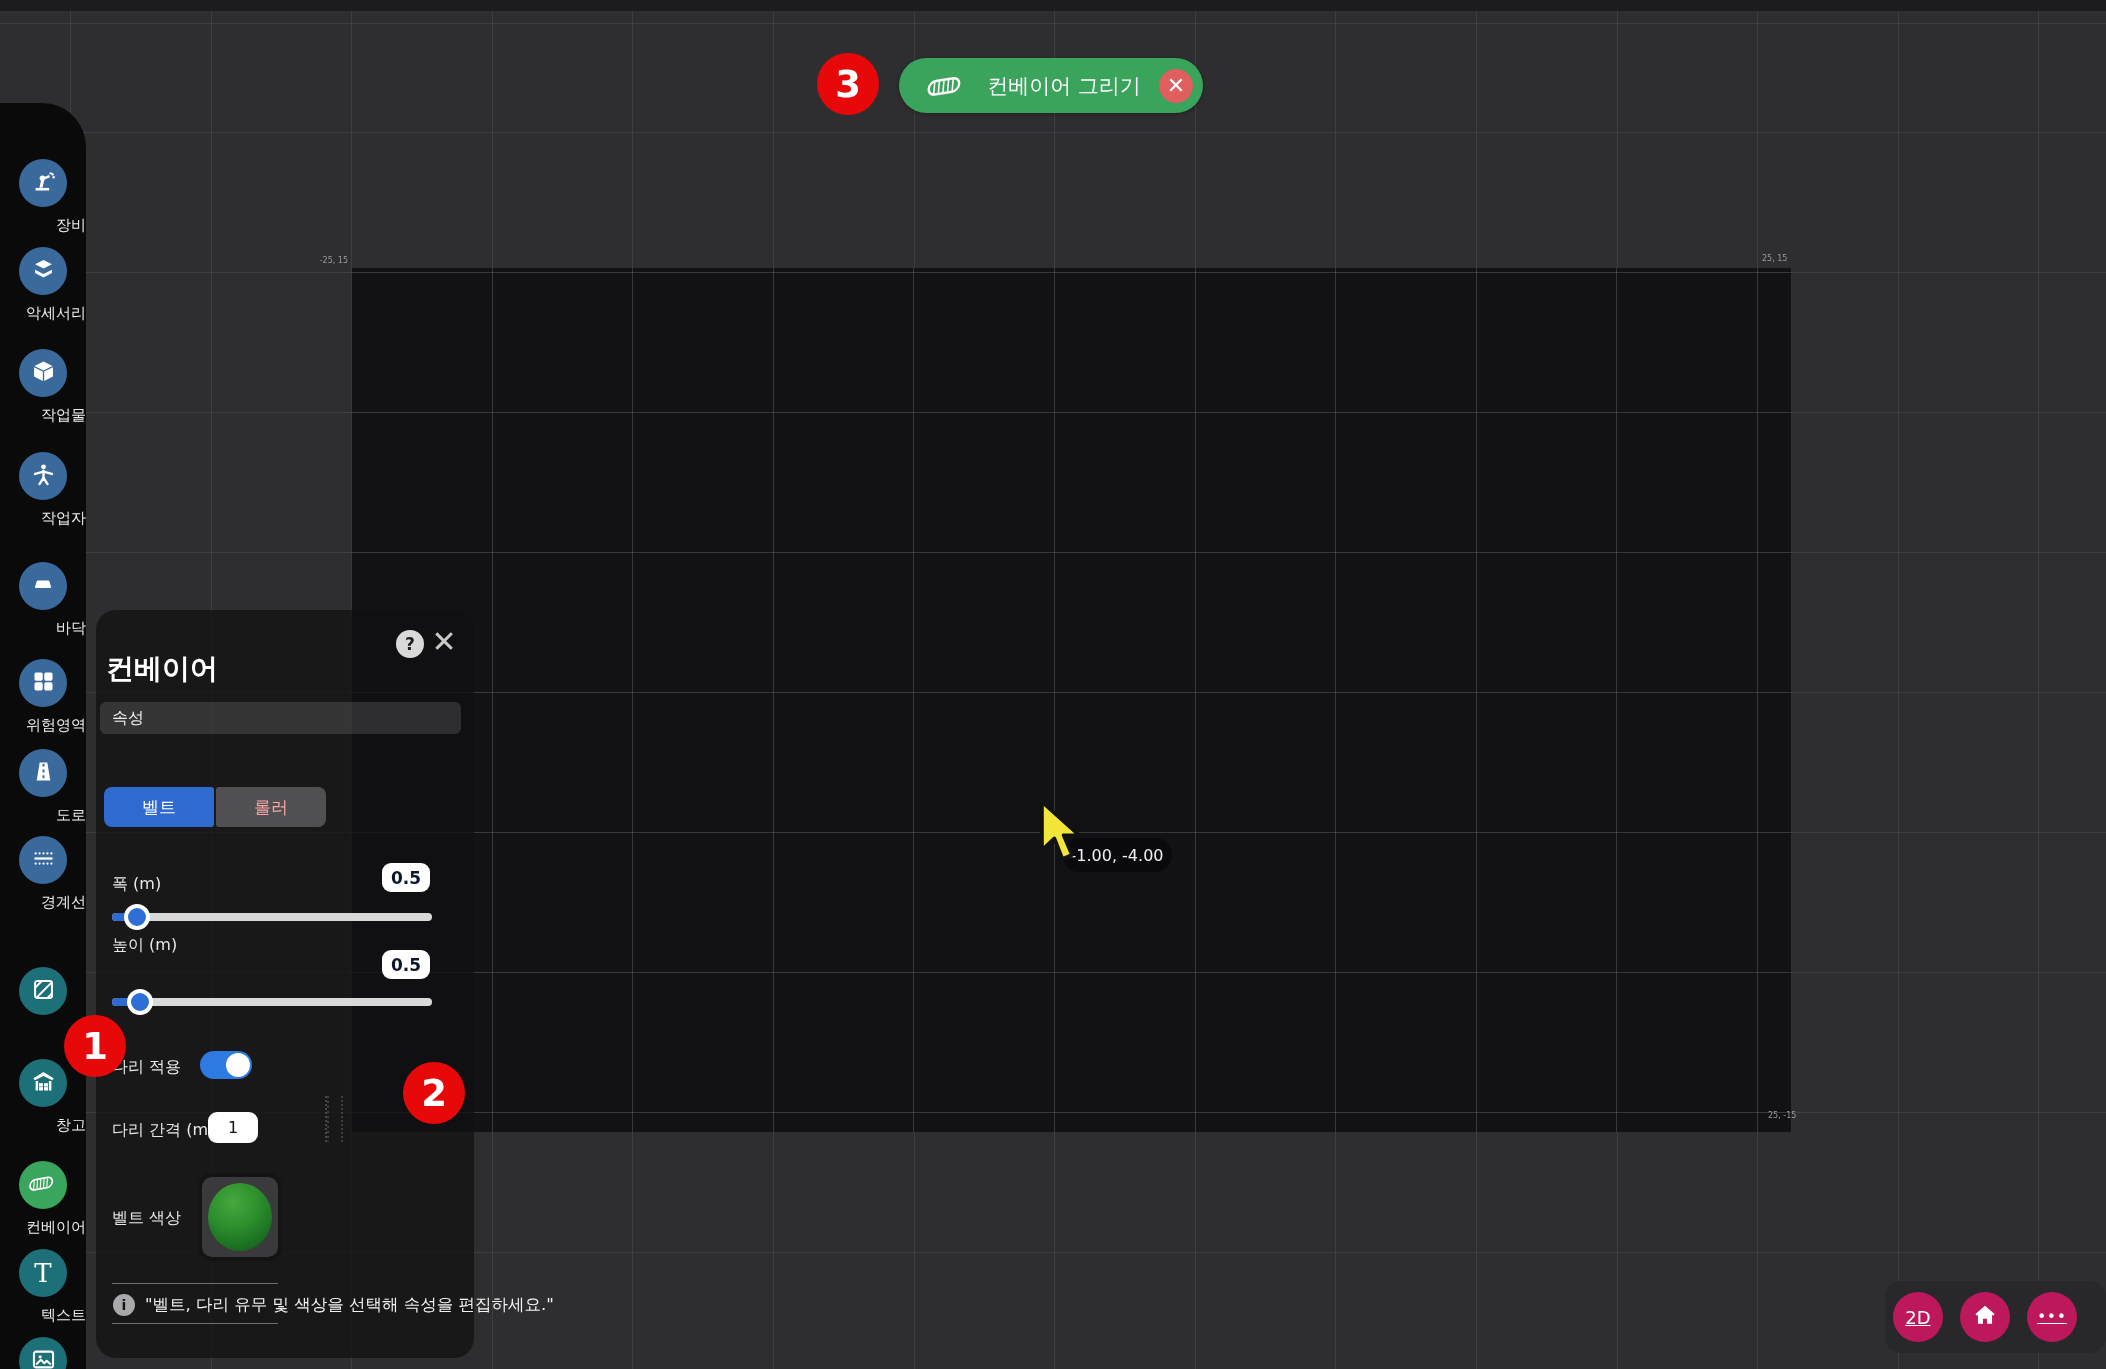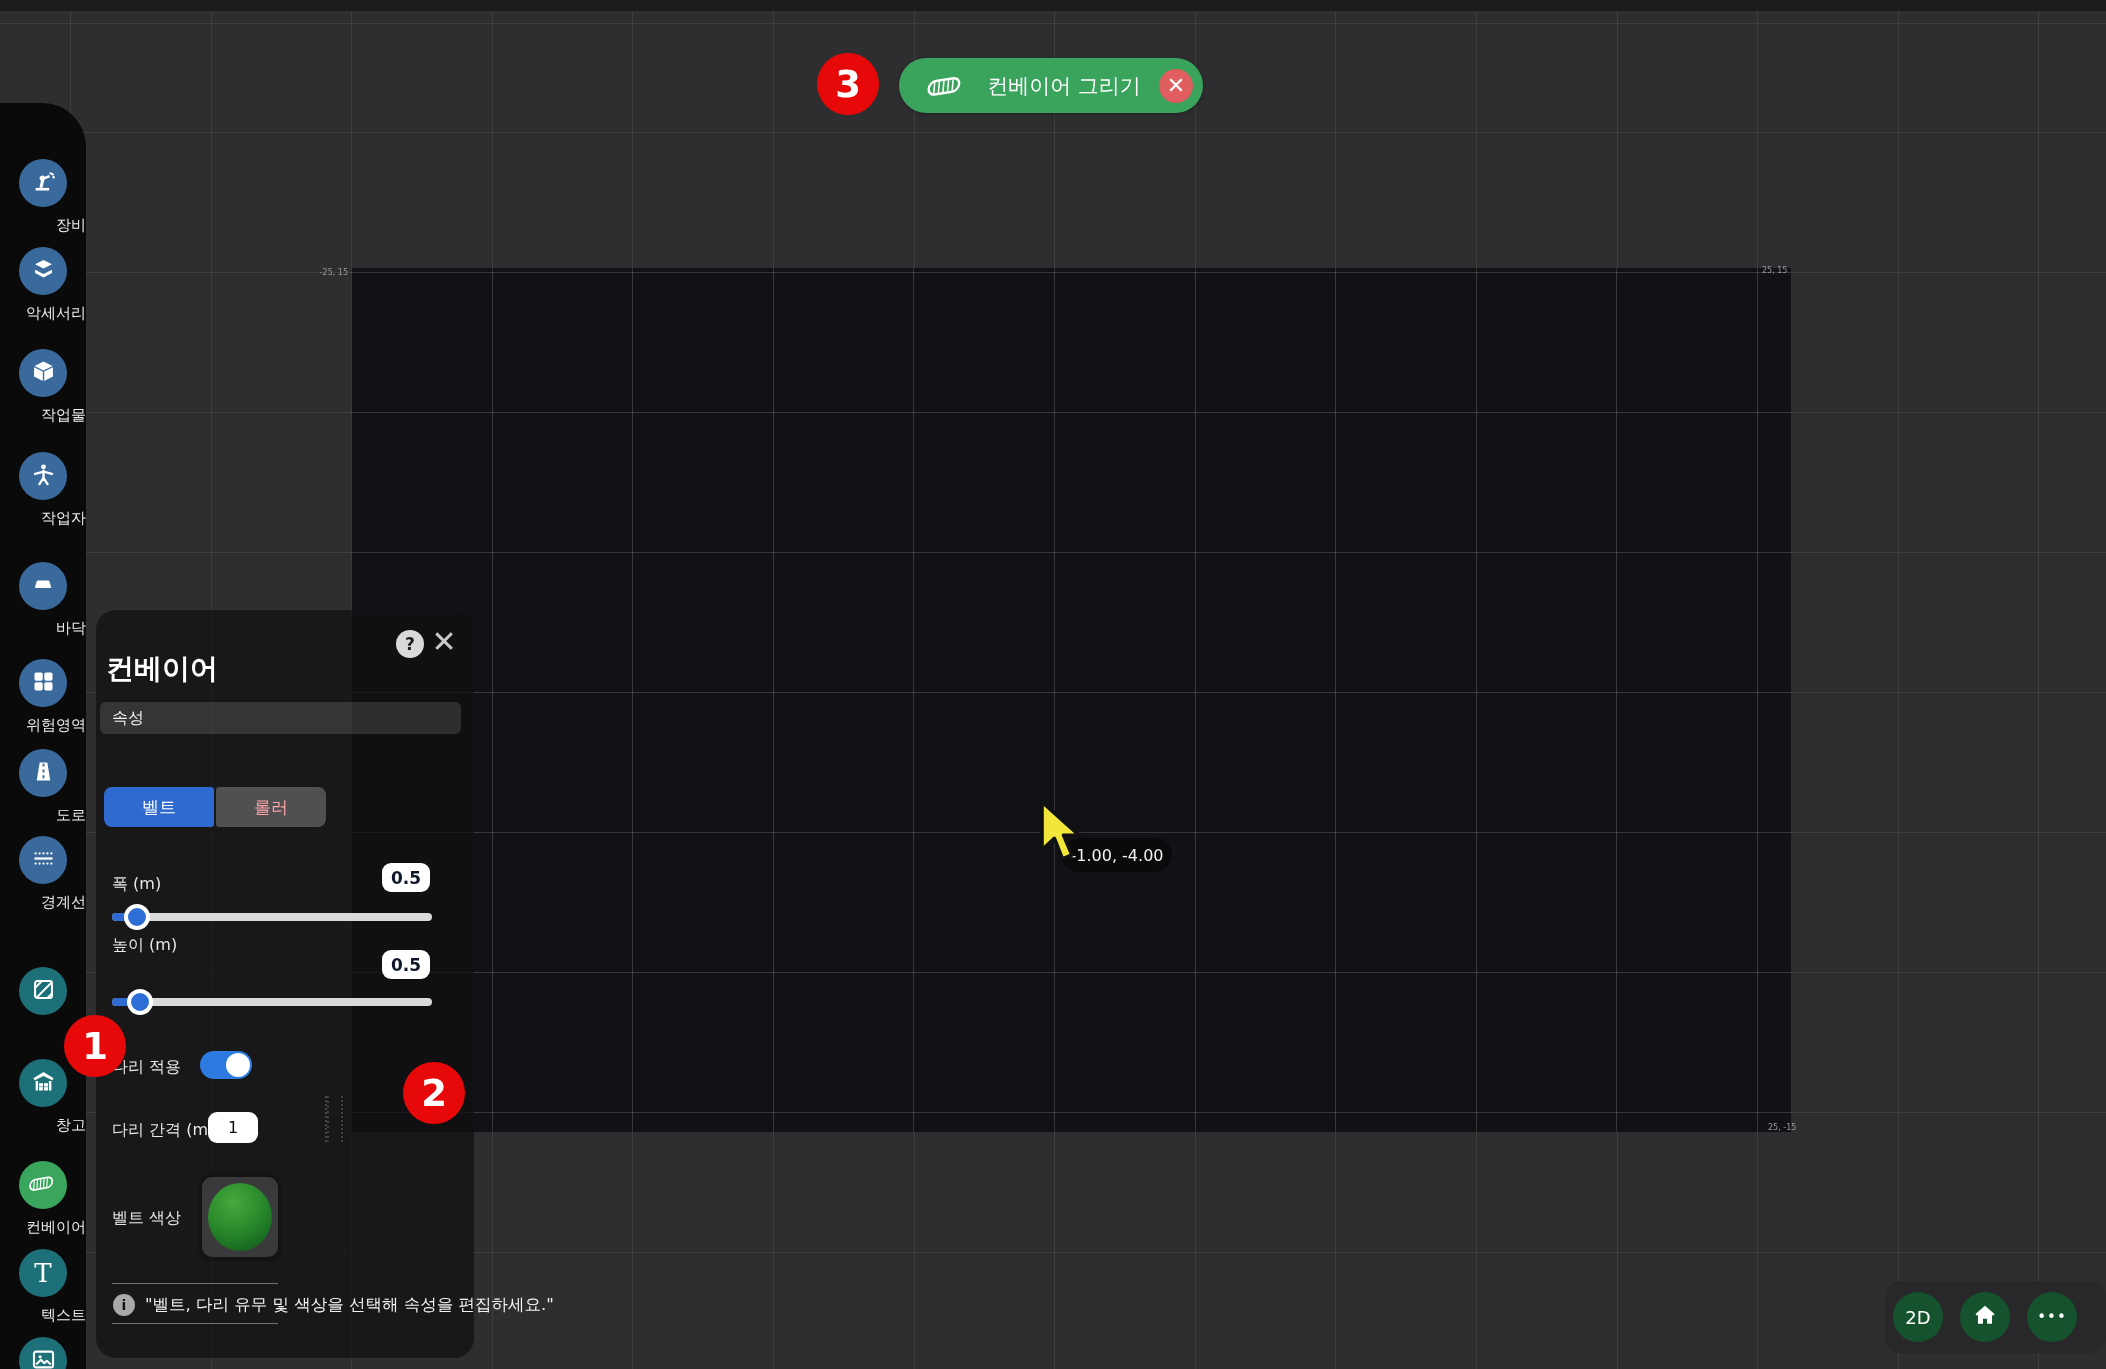--- a/index.html
+++ b/index.html
@@ -18,21 +18,21 @@
   }
   .top-strip { position:absolute; left:0; top:0; width:2106px; height:11px; background:#1c1c1e; }
   .floor-zone {
     position:absolute; left:351px; top:268px; width:1440px; height:864px;
     background-color:#121216;
     background-image:
       repeating-linear-gradient(to right, rgba(255,255,255,0.16) 0 1px, transparent 1px 140.6px),
       repeating-linear-gradient(to bottom, rgba(255,255,255,0.16) 0 1px, transparent 1px 140px);
     background-position:0 0, 0 4px;
   }
-  .zone-label { position:absolute; font-size:8px; color:#9a9a9a; letter-spacing:0; white-space:nowrap;margin-top:12px; }
+  .zone-label { position:absolute; font-size:8px; color:#9a9a9a; letter-spacing:0; white-space:nowrap; }
   .zl-tl { left:300px; top:256px; width:48px; text-align:right; }
   .zl-tr { left:1762px; top:254px; }
   .zl-br { left:1768px; top:1111px; }
 
   
   .coord-tooltip {
     position:absolute; left:1062px; top:838px; width:110px; height:34px;
     background:rgba(10,10,12,0.9); border-radius:17px;
     color:#f2f2f2; font-size:16px; display:flex; align-items:center; justify-content:center;
   }
@@ -145,22 +145,22 @@
     background-image:repeating-linear-gradient(to bottom, rgba(200,200,200,0.45) 0 2px, transparent 2px 5px);
     background-size:2px 100%, 2px 100%; background-repeat:repeat-y; opacity:.5;
     border-left:2px dotted #777; border-right:2px dotted #666; }
 
   
   .view-controls {
     position:absolute; left:1885px; top:1281px; width:221px; height:72px;
     background:#28282a; border-radius:16px; z-index:15; display:flex; align-items:center; padding-left:8px; gap:17px;
   }
   .vc-btn {
-    width:50px; height:50px; border-radius:50%; background:#14532d; color:#fff;
-    display:flex; align-items:center; justify-content:center; font-size:18px; cursor:pointer; flex:0 0 auto;
+    width:50px; height:50px; border-radius:50%; background:#be185d; color:#fff;
+    display:flex; align-items:center; justify-content:center; font-size:18px; cursor:pointer; flex:0 0 auto;text-decoration:underline;
   }
   .vc-more { font-size:15px; letter-spacing:1px; }
 </style>
 </head>
 <body>
 
 <div id="stage">
 
   <div class="canvas"></div>
   <div class="top-strip"></div>

